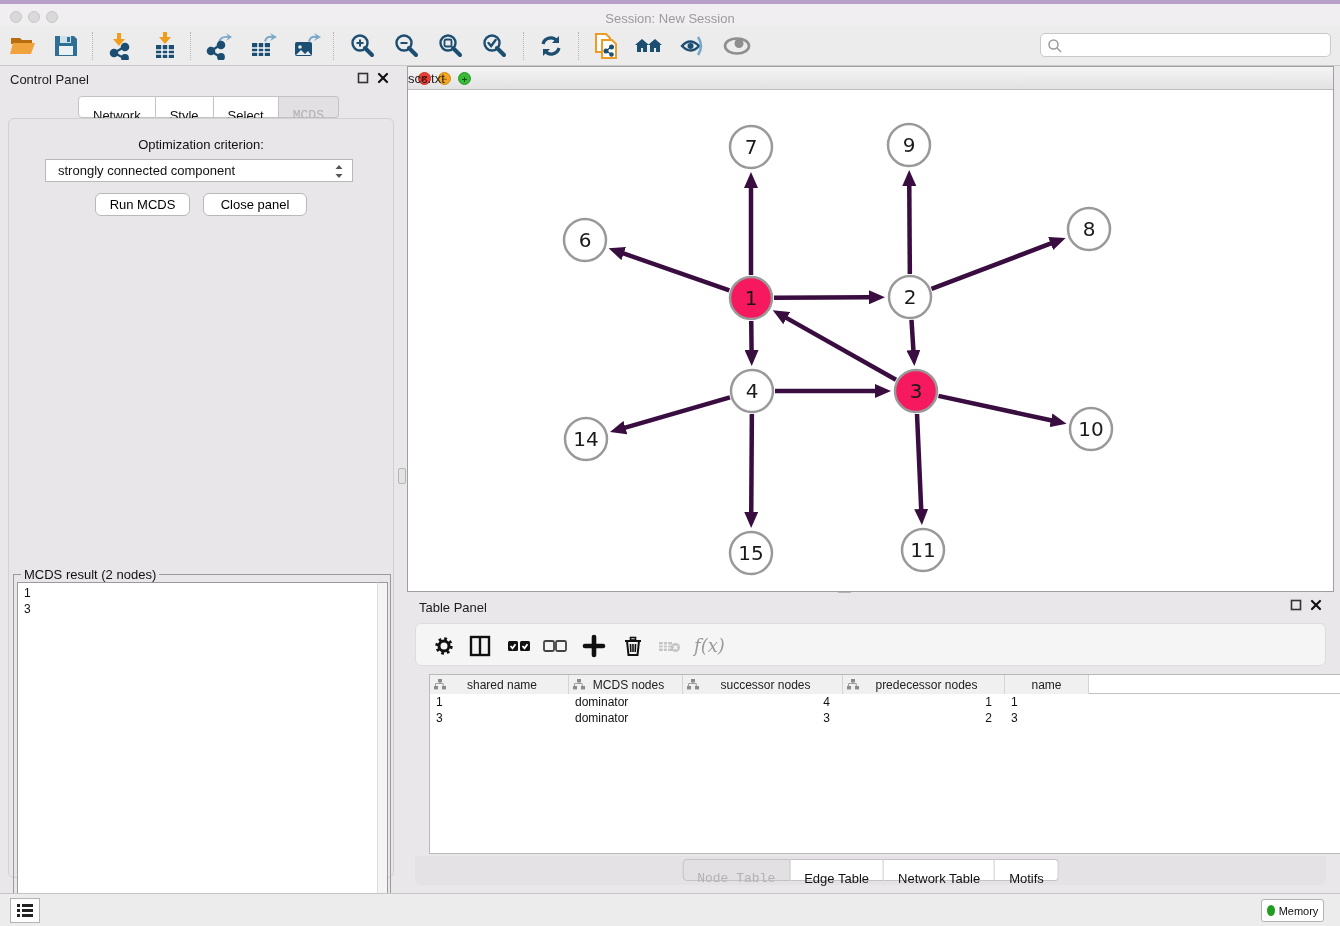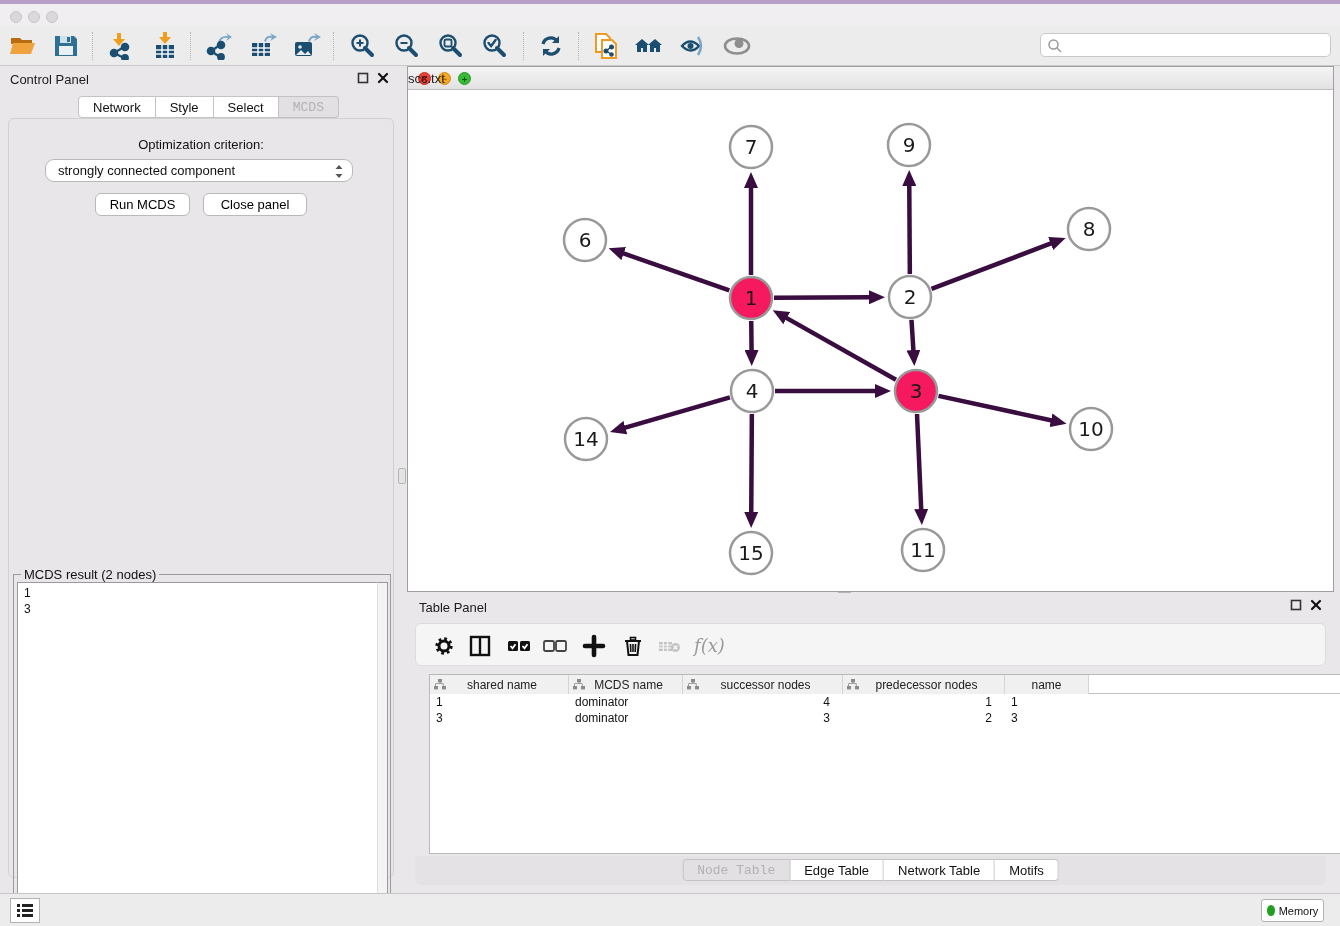--- a/index.html
+++ b/index.html
@@ -18,28 +18,28 @@
   .tb-icon { position:absolute; top:6px; width:30px; height:28px; cursor:pointer; }
   .tb-sep { position:absolute; top:6px; width:0; height:28px; border-left:1px dotted #b5b5b5; }
   #search-box { left:1040px; top:7px; width:291px; height:24px; background:#fff; border:1px solid #c9c9c9; border-radius:5px; }
   #search-input { position:absolute; left:24px; top:1px; width:260px; height:20px; border:none; outline:none; font-size:12px; background:transparent; }
 
   
   #control-panel { left:0; top:66px; width:403px; height:824px; background:#e9e7e9; }
   #cp-header { left:10px; top:6px; font-size:13px; color:#1c1c1c; }
   .panel-btns { position:absolute; top:6px; display:flex; gap:8px; }
   #cp-tabs { left:78px; top:30px; height:22px; display:flex; }
-  .tab { height:22px; padding:0 14px; font-size:13px; line-height:21px; background:#fff;
+  .tab { height:22px; padding:8px 14px; font-size:13px; line-height:21px; background:#fff;
          border:1px solid #c3c3c3; border-left:none; color:#111; cursor:pointer; }
   .tab:first-child { border-left:1px solid #c3c3c3; border-radius:4px 0 0 4px; }
   .tab.last { border-radius:0 4px 4px 0; }
   .tab.active { background:#e2e0e2; color:#b3b1b3;font-family:Liberation Mono, monospace; }
   #cp-body { left:8px; top:52px; width:386px; height:760px; background:#e8e6e8; border:1px solid #d2d0d2; border-radius:6px; }
   #opt-label { width:100%; text-align:center; top:18px; font-size:13px; color:#111; }
-  #criterion-select { left:36px; top:40px; width:308px; height:23px; background:#fff; border:1px solid #b9b9b9; border-radius:9px; font-size:13px; line-height:21px; padding-left:12px; color:#111; cursor:pointer; }
+  #criterion-select { left:36px; top:40px; width:308px; height:23px; background:#fff; border:1px solid #b9b9b9; border-radius:0; font-size:13px; line-height:21px; padding-left:12px; color:#111; cursor:pointer; }
   #criterion-chevrons { position:absolute; right:8px; top:3px; }
   .cp-button { position:absolute; top:74px; height:23px; background:#fff; border:1px solid #b9b9b9; border-radius:6px; font-size:13px; text-align:center; line-height:21px; cursor:pointer; }
   #run-btn { left:86px; width:95px; }
   #close-btn { left:194px; width:104px; }
   #mcds-fieldset { left:4px; top:427px; width:378px; height:378px; border:1px solid #9a9a9a;margin-top:28px; }
   #mcds-legend { left:7px; top:-8px; background:#e8e6e8; padding:0 3px; font-size:13px; color:#111; }
   #mcds-text { left:3px; top:7px; width:360px; height:364px; background:#fff; border:1px solid #9a9a9a; border-right:none; font-size:12px; padding:2px 0 0 6px; line-height:16px; white-space:pre; color:#111; }
   #mcds-scroll { left:363px; top:7px; width:11px; height:364px; background:#f4f4f4; border:1px solid #9a9a9a; border-left:1px solid #ddd; }
 
   
@@ -77,20 +77,21 @@
   #memory-dot { width:8px; height:11px; border-radius:50%; background:#1f9e1f; }
 </style>
 </head>
 <body>
 
 <div class="abs" id="top-strip"></div>
 <div class="abs" id="title-bar">
   <span class="abs" style="left:10px; top:5px;">
     <span class="tl-dot"></span><span class="tl-dot"></span><span class="tl-dot"></span>
   </span>
+  <div class="abs" id="title-text">Session: New Session</div>
 </div>
 
 <div class="abs" id="toolbar">
   <div class="tb-icon" style="left:8px">
     <svg width="30" height="28" viewBox="0 0 30 28">
         <path d="M3,6 h9 l2,2 h10 v4 H3 z" fill="#b96d12"></path>
         <path d="M5,11 h22 l-4,11 H2 z" fill="#f0a23c"></path>
       </svg>
   </div>
   <div class="tb-icon" style="left:51px">
@@ -446,21 +447,21 @@
       </div>
       <div class="th" style="width:114px">
         <svg class="th-icon" viewBox="0 0 12 11">
             <g fill="#8a8a8a">
               <rect x="4" y="0" width="4" height="3.4"></rect>
               <rect x="0" y="7" width="4" height="3.4"></rect>
               <rect x="8" y="7" width="4" height="3.4"></rect>
               <path d="M5.6,3 h0.8 v2 h-4.4 v2 h-0.8 v-2.8 h8.4 v2.8 h-0.8 v-2 h-3.2 z"></path>
             </g>
           </svg>
-        <span class="th-label">MCDS name</span>
+        <span class="th-label">MCDS nodes</span>
       </div>
       <div class="th" style="width:160px">
         <svg class="th-icon" viewBox="0 0 12 11">
             <g fill="#8a8a8a">
               <rect x="4" y="0" width="4" height="3.4"></rect>
               <rect x="0" y="7" width="4" height="3.4"></rect>
               <rect x="8" y="7" width="4" height="3.4"></rect>
               <path d="M5.6,3 h0.8 v2 h-4.4 v2 h-0.8 v-2.8 h8.4 v2.8 h-0.8 v-2 h-3.2 z"></path>
             </g>
           </svg>

